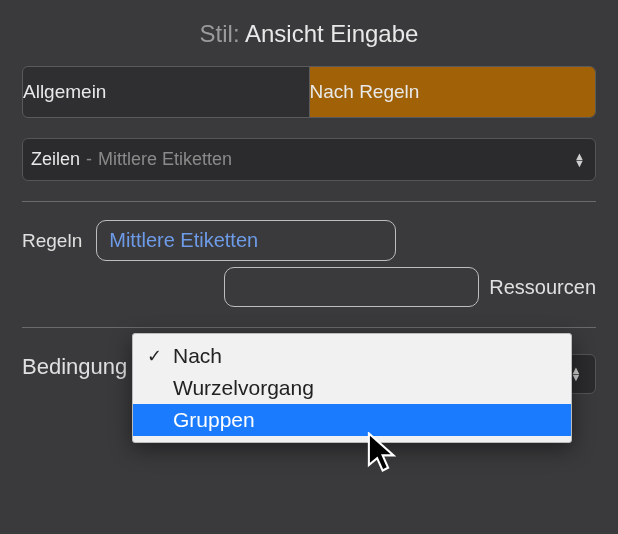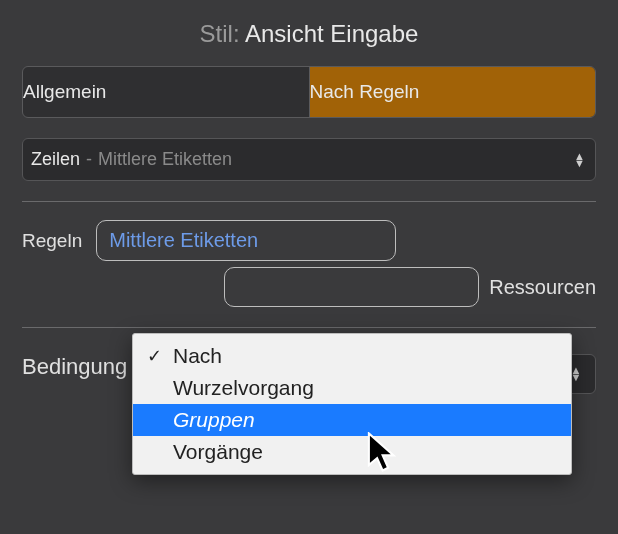--- a/index.html
+++ b/index.html
@@ -145,21 +145,20 @@
   }
   .dd-check {
     width: 26px;
     text-align: left;
     font-size: 18px;
     color: #222;
   }
   .dd-item.highlight {
     background: #1a7bff;
     color: #fff;
-    font-style: italic;
   }
   .cursor {
     position: absolute;
     left: 367px;
     top: 432px;
     z-index: 20;
     pointer-events: none;
   }
 </style>
 </head>
@@ -212,21 +211,17 @@
     <span>Nach</span>
   </div>
   <div class="dd-item">
     <span class="dd-check"></span>
     <span>Wurzelvorgang</span>
   </div>
   <div class="dd-item highlight">
     <span class="dd-check"></span>
     <span>Gruppen</span>
   </div>
-  <div class="dd-item">
-    <span class="dd-check"></span>
-    <span>Vorgänge</span>
-  </div>
 </div>
 
 <svg class="cursor" width="34" height="44" viewBox="0 0 24 32">
   <path d="M1 1 L1 24 L7 19 L11 28 L15 26 L11 17 L19 17 Z" fill="#000" stroke="#fff" stroke-width="1.5"></path>
 </svg>
 
 </body></html>

